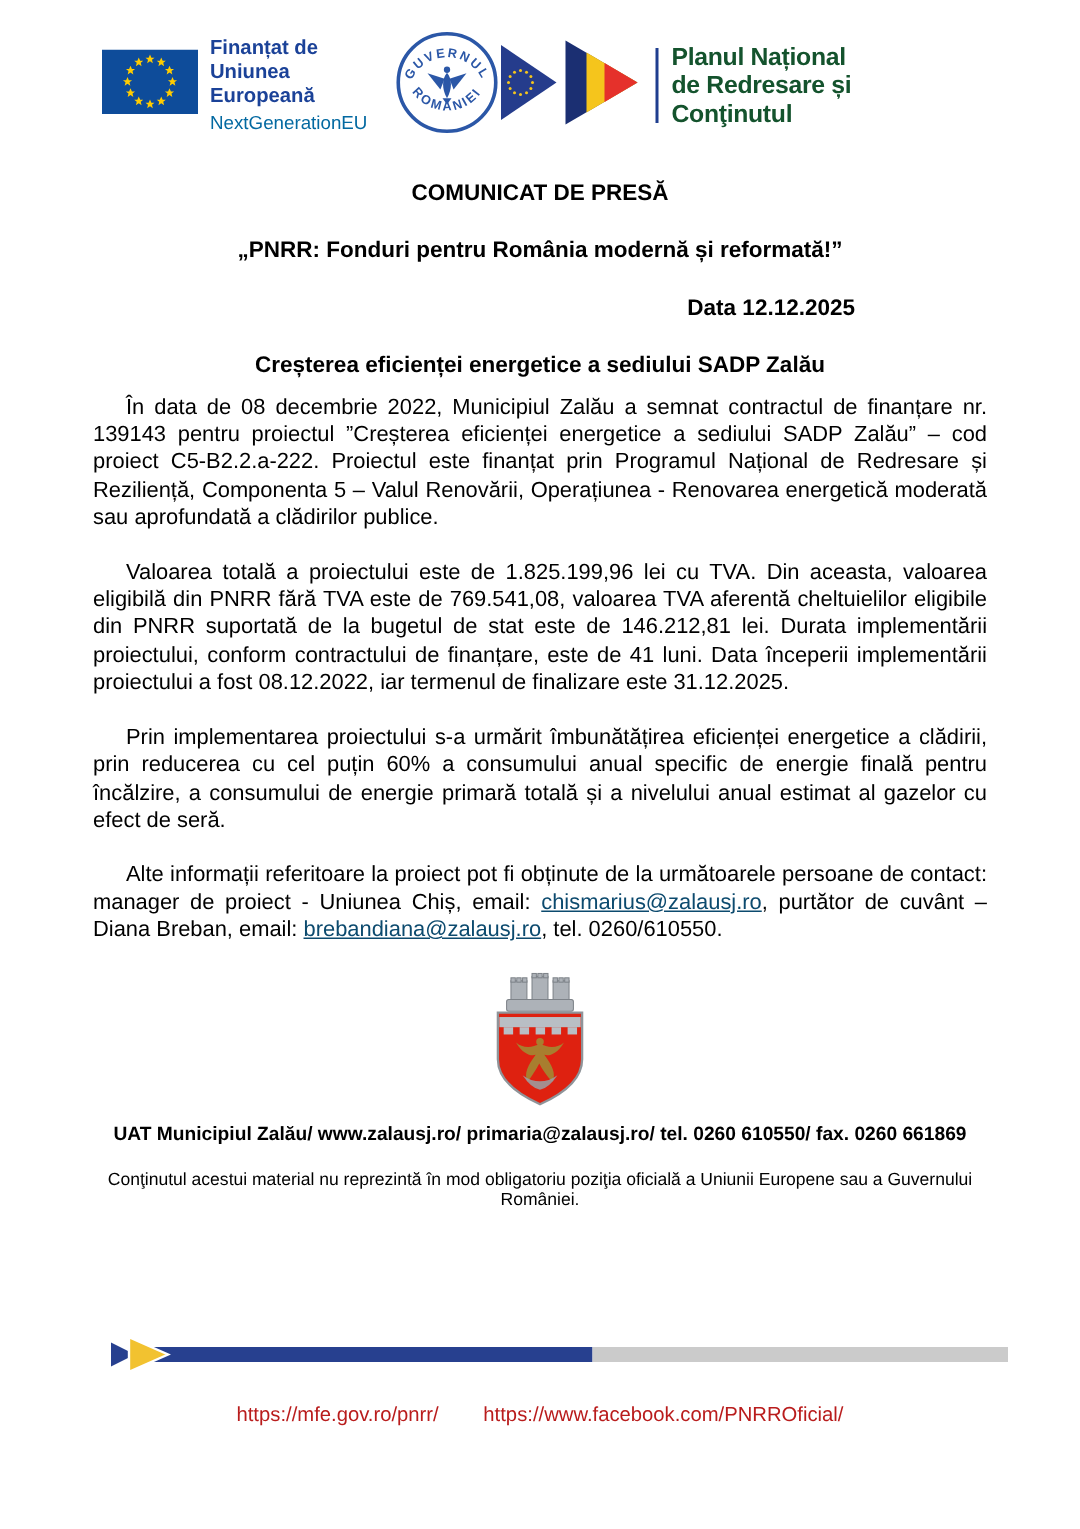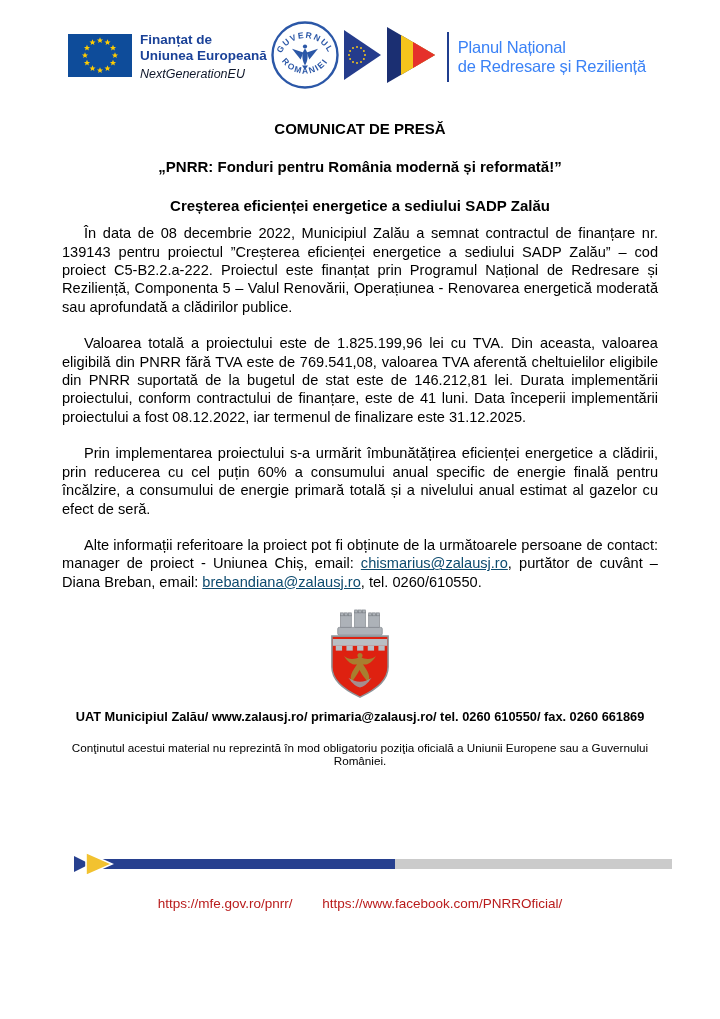--- a/index.html
+++ b/index.html
@@ -14,25 +14,25 @@
     overflow: hidden;
   }
   
   .logos {
     display: flex; justify-content: space-between; align-items: center;
     padding: 20px 26px 0 20px; height: 94px;
   }
   .eu-block { display: flex; align-items: center; gap: 8px; }
   .eu-text { display: flex; flex-direction: column; line-height: 16px; }
   .eu-text .b { font-weight: bold; color: #1B4298; font-size: 13.5px; }
-  .eu-text .g { color: #0f172a; font-size: 12.5px; margin-top: 2px; font-style: italic; }
+  .eu-text .g { color: #0369a1; font-size: 12.5px; margin-top: 2px; }
   .pnrr-block { display: flex; align-items: center; gap: 9px; }
   .pnrr-divider { width: 2px; height: 50px; background: #1F3E8F; }
   .pnrr-text { display: flex; flex-direction: column; line-height: 19px; }
-  .pnrr-text span { font-weight: normal; color: #3b82f6; font-size: 16.5px; letter-spacing: -0.2px; }
+  .pnrr-text span { font-weight: bold; color: #14532d; font-size: 16.5px; letter-spacing: -0.2px; }
   
   .t { font-weight: bold; font-size: 15px; line-height: 18.4px; }
   .t1 { margin-top: 26px; text-align: center; }
   .t2 { margin-top: 20px; text-align: center; }
   .t3 { margin-top: 20px; text-align: right; padding-right: 102px; }
   .t4 { margin-top: 20px; text-align: center; }
   
   .body { padding: 0 14px; margin-top: 9px; }
   .body p {
     margin: 0 0 18px;
@@ -129,27 +129,28 @@
               <circle cx="10" cy="23.1" r="1"></circle>
           </g>
           <polygon points="44,2 44,58 92,30" fill="#1B2F72"></polygon>
           <polygon points="58,10 58,50 92,30" fill="#F5C51C"></polygon>
           <polygon points="70,17 70,43 92,30" fill="#E5312B"></polygon>
         </svg>
       </span>
       <span class="pnrr-divider"></span>
       <span class="pnrr-text">
         <span>Planul Național</span>
-        <span>de Redresare și Reziliență</span>
+        <span>de Redresare și Conţinutul</span>
       </span>
     </div>
   </header>
 
   <p class="t t1">COMUNICAT DE PRESĂ</p>
   <p class="t t2">„PNRR: Fonduri pentru România modernă și reformată!”</p>
+  <p class="t t3">Data 12.12.2025</p>
   <p class="t t4">Creșterea eficienței energetice a sediului SADP Zalău</p>
 
   <div class="body">
     <p>În data de 08 decembrie 2022, Municipiul Zalău a semnat contractul de finanțare nr. 139143 pentru proiectul ”Creșterea eficienței energetice a sediului SADP Zalău” – cod proiect C5-B2.2.a-222. Proiectul este finanțat prin Programul Național de Redresare și Reziliență, Componenta 5 – Valul Renovării, Operațiunea - Renovarea energetică moderată sau aprofundată a clădirilor publice.</p>
     <p>Valoarea totală a proiectului este de 1.825.199,96 lei cu TVA. Din aceasta, valoarea eligibilă din PNRR fără TVA este de 769.541,08, valoarea TVA aferentă cheltuielilor eligibile din PNRR suportată de la bugetul de stat este de 146.212,81 lei. Durata implementării proiectului, conform contractului de finanțare, este de 41 luni. Data începerii implementării proiectului a fost 08.12.2022, iar termenul de finalizare este 31.12.2025.</p>
     <p>Prin implementarea proiectului s-a urmărit îmbunătățirea eficienței energetice a clădirii, prin reducerea cu cel puțin 60% a consumului anual specific de energie finală pentru încălzire, a consumului de energie primară totală și a nivelului anual estimat al gazelor cu efect de seră.</p>
     <p><span>Alte informații referitoare la proiect pot fi obținute de la următoarele persoane de contact: manager de proiect - Uniunea Chiș, email: </span><a href="#">chismarius@zalausj.ro</a><span>, purtător de cuvânt – Diana Breban, email: </span><a href="#">brebandiana@zalausj.ro</a><span>, tel. 0260/610550.</span></p>
   </div>
 
   <div class="coa-wrap">

